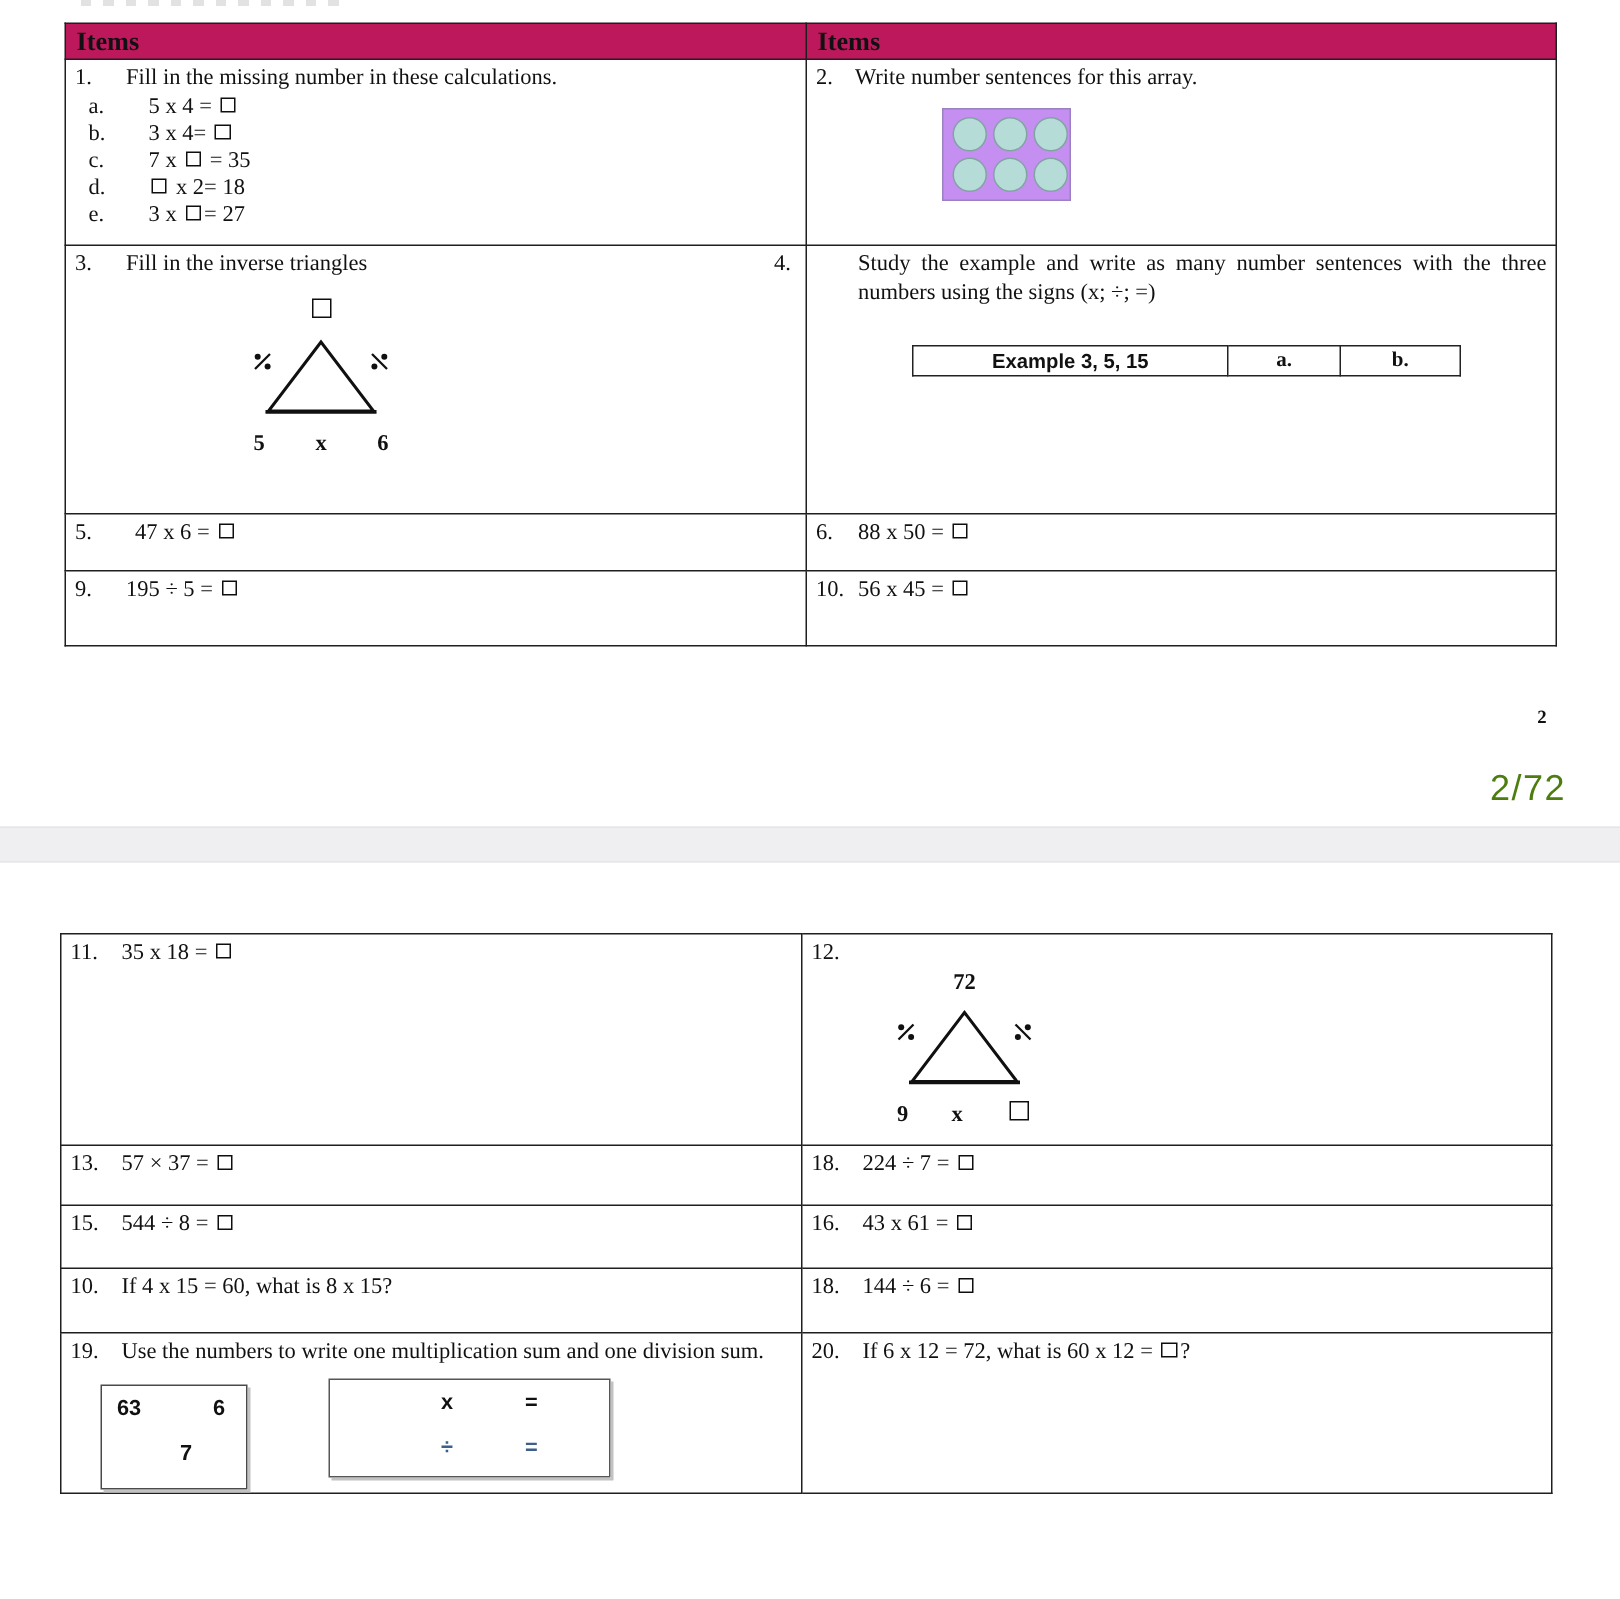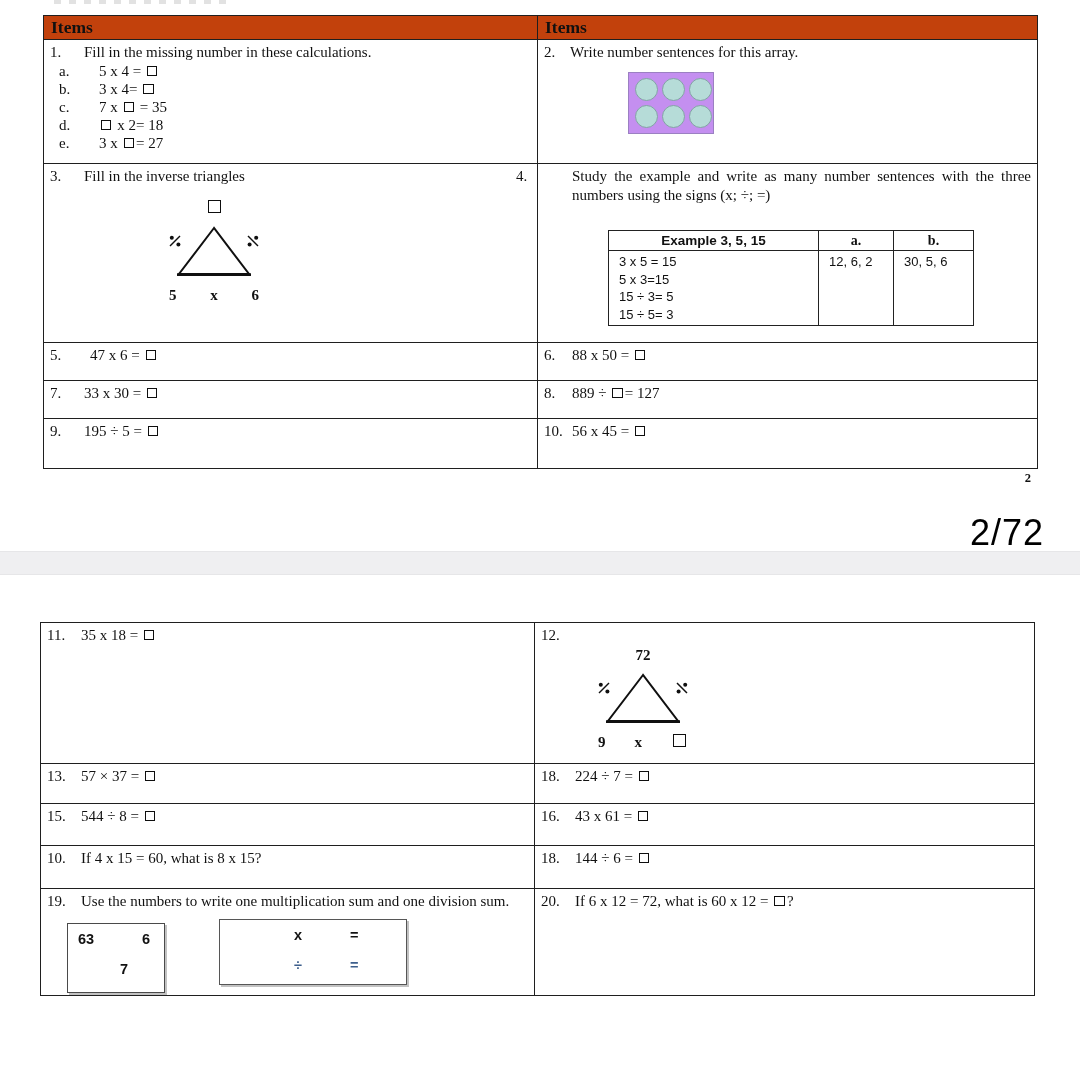--- a/index.html
+++ b/index.html
@@ -8,21 +8,21 @@
 
   
   .remnant{position:absolute;left:54px;top:0;width:178px;height:4px;opacity:.5;
     background:repeating-linear-gradient(90deg,#c6c6c6 0 7px,transparent 7px 15px);filter:blur(.4px);}
 
   
   table.sheet{position:absolute;border-collapse:collapse;table-layout:fixed;background:#fff;}
   #p1{left:43px;top:15px;width:994px;}
   #p2{left:40px;top:622px;width:994px;}
   td.cell{border:1.6px solid #1f1f1f;vertical-align:top;padding:3px 6px;font-size:15px;line-height:19px;margin-left:28px;}
-  th.hdr{border:1.8px solid #1f1f1f;background:#c2410c;text-align:left;font-size:17.5px;
+  th.hdr{border:1.8px solid #1f1f1f;background:#be185d;text-align:left;font-size:17.5px;
     font-weight:bold;padding:1px 7px;line-height:21px;}
 
   .qnum{display:inline-block;min-width:34px;}
   .sub{padding-left:9px;line-height:18px;}
   .subl{display:inline-block;width:40px;}
   .justify{text-align:justify;padding-left:28px;text-indent:-28px;}
 
   
   .sq{display:inline-block;width:.56em;height:.56em;border:.085em solid #0e0e0e;
     margin:0 .14em;vertical-align:-.02em;background:#fff;}
@@ -54,21 +54,21 @@
   .numbox{position:absolute;left:26px;top:34px;width:96px;height:68px;border:1.5px solid #4a4a4a;
     box-shadow:2px 2px 0 #c2c2c2;font-family:"Liberation Sans",sans-serif;font-weight:bold;font-size:14.5px;}
   .signbox{position:absolute;left:178px;top:30px;width:186px;height:64px;border:1.8px solid #565656;
     box-shadow:2px 2px 0 #c2c2c2;font-family:"Liberation Sans",sans-serif;font-weight:bold;font-size:14.5px;}
   .abs{position:absolute;}
   .blue{color:#3d5f8c;}
 
   
   .pagenum{position:absolute;right:49px;top:471px;font-size:12.5px;font-weight:600;}
   .indicator{position:absolute;right:36px;top:512px;font-family:"Liberation Sans",sans-serif;
-    font-size:36px;color:#000000;letter-spacing:1px;}
+    font-size:24px;color:#4d7c0f;letter-spacing:1px;}
   .band{position:absolute;left:0;top:551px;width:1080px;height:22px;background:#efeff1;
     border-top:1px solid #e6e6e8;border-bottom:1px solid #e6e6e8;}
 </style>
 </head>
 <body>
 <div class="screen">
 
 <div class="remnant"></div>
 
 <table class="sheet" id="p1">
@@ -143,41 +143,27 @@
                 <col style="width:210px">
                 <col style="width:75px">
                 <col style="width:80px">
               </colgroup>
         <tbody>
                 <tr>
           <th>Example 3, 5, 15</th>
           <th class="ab">a.</th>
           <th class="ab">b.</th>
         </tr>
-        <tr>
-          <td>
-            <div>3 x 5 = 15</div>
-            <div>5 x 3=15</div>
-            <div>15 ÷ 3= 5</div>
-            <div>15 ÷ 5= 3</div>
-          </td>
-          <td>12, 6, 2</td>
-          <td>30, 5, 6</td>
-        </tr>
       </tbody>
             </table>
     </td>
   </tr>
   <tr style="height:38px">
     <td class="cell"><span class="qnum">5.</span><span style="padding-left:6px">47 x 6 = <span class="sq"></span></span></td>
     <td class="cell"><span class="qnum" style="min-width:28px">6.</span><span>88 x 50 = <span class="sq"></span></span></td>
-  </tr>
-  <tr style="height:38px">
-    <td class="cell"><span class="qnum">7.</span><span>33 x 30 = <span class="sq"></span></span></td>
-    <td class="cell"><span class="qnum" style="min-width:28px">8.</span><span>889 ÷ <span class="sq"></span>= 127</span></td>
   </tr>
   <tr style="height:50px">
     <td class="cell"><span class="qnum">9.</span><span>195 ÷ 5 = <span class="sq"></span></span></td>
     <td class="cell"><span class="qnum" style="min-width:28px">10.</span><span>56 x 45 = <span class="sq"></span></span></td>
   </tr>
 </tbody>
     </table>
 
 <div class="pagenum">2</div>
 <div class="indicator">2/72</div>

